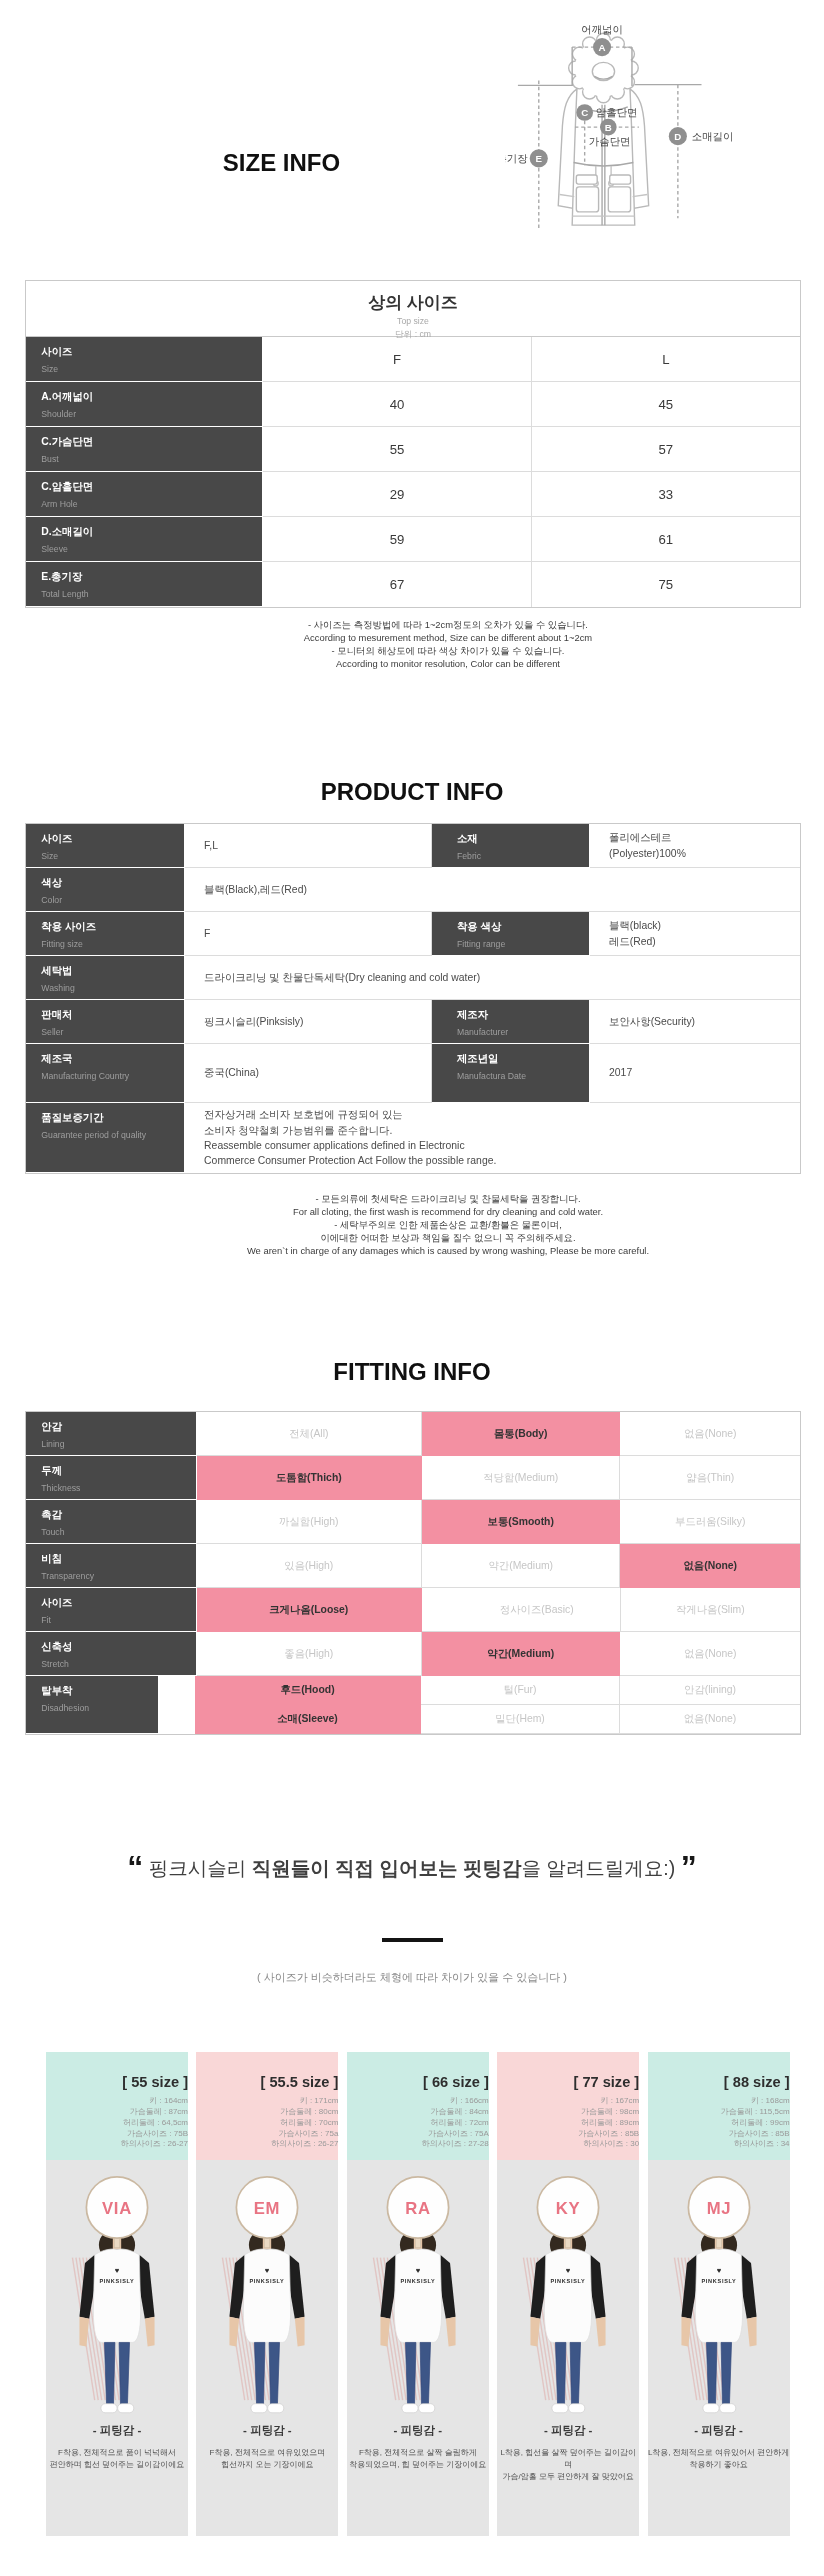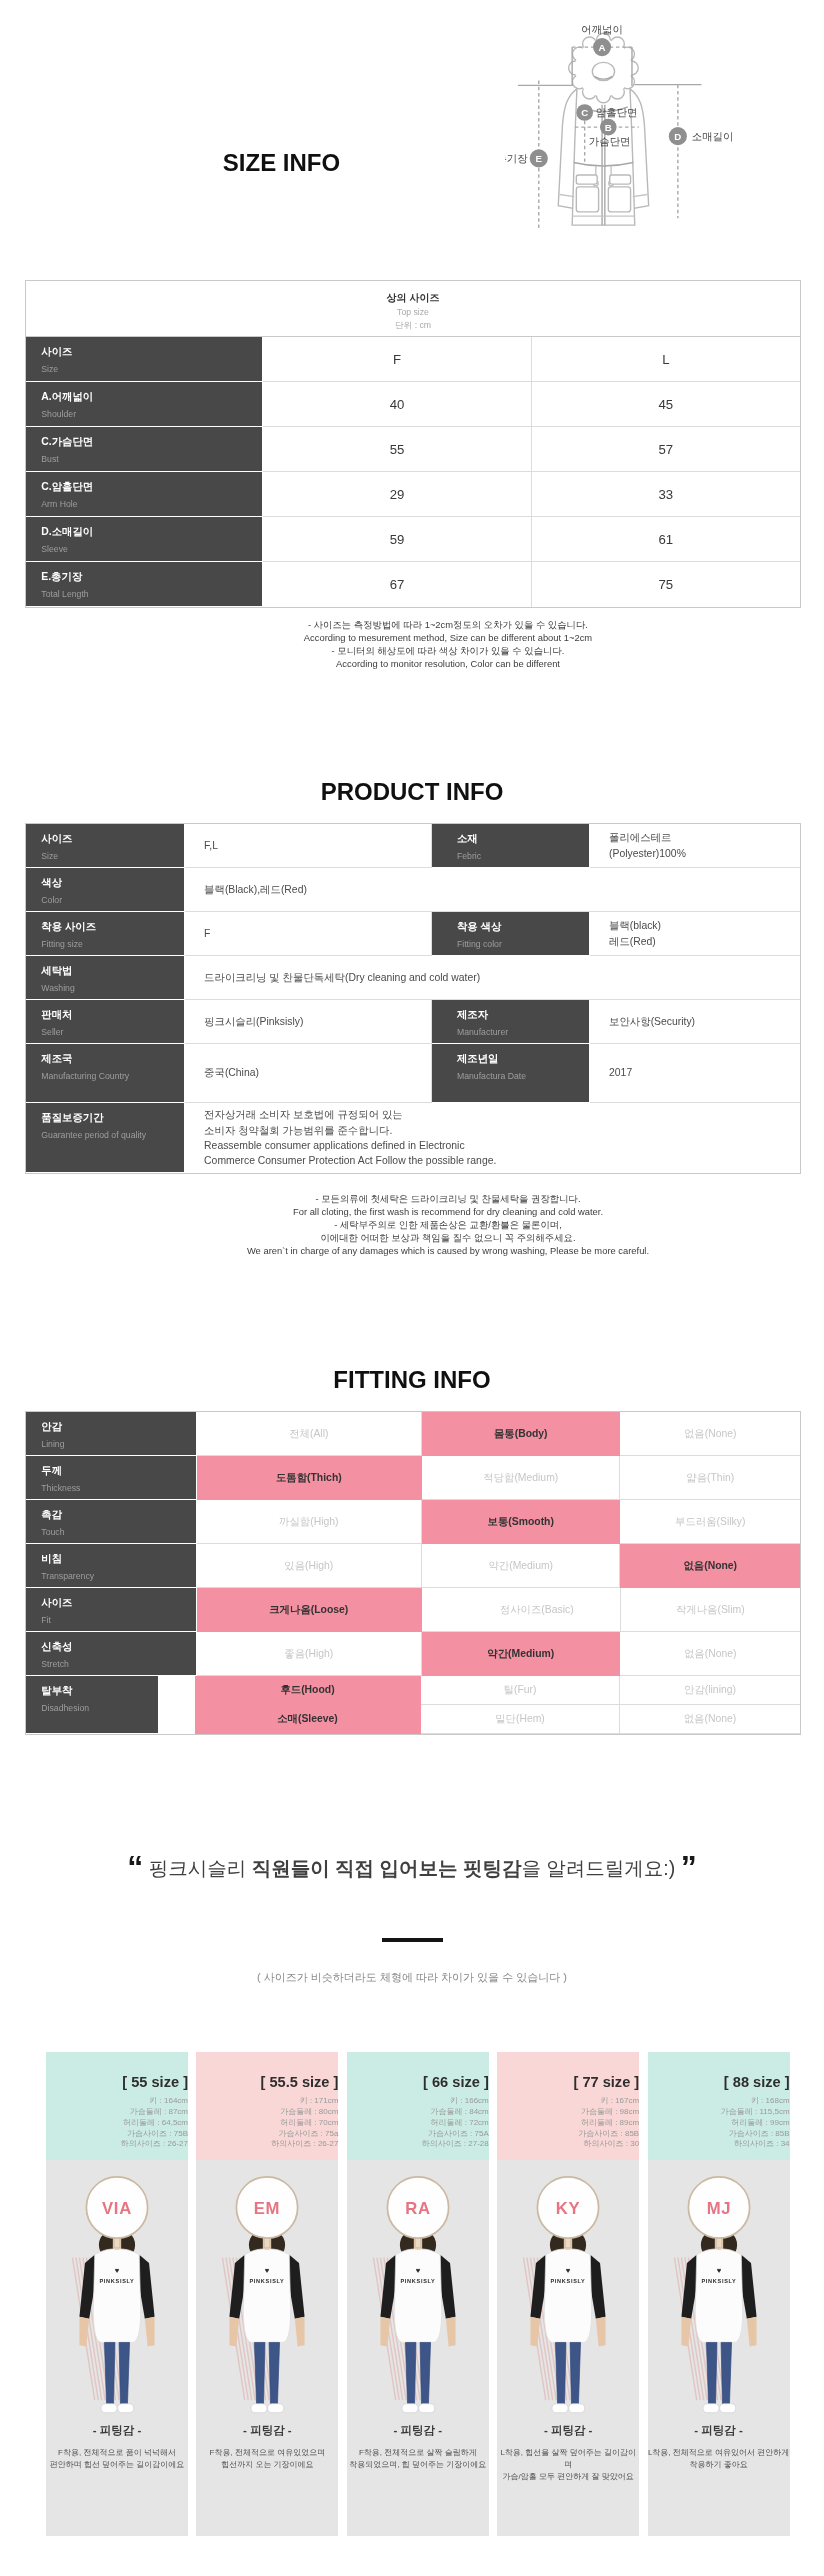--- a/index.html
+++ b/index.html
@@ -2,33 +2,33 @@
 <html style="font-size:11px"><head>
 <meta charset="utf-8">
 <style>
   html,body{margin:0;padding:0;background:#fff;}
   body{font-family:"Liberation Sans","DejaVu Sans",sans-serif;color:#3a3a3a;}
   #page{position:relative;width:824px;height:2576px;background:#fff;overflow:hidden;}
 
   .sec-title{position:absolute;font-size:24px;font-weight:800;letter-spacing:0px;color:#101010;text-align:center;}
   #size-title{left:177px;top:149px;width:209px;}
   #product-title{left:0;top:778px;width:824px;}
-  #fitting-title{left:0;top:1358px;width:824px;margin-top:8px;}
+  #fitting-title{left:0;top:1358px;width:824px;}
 
   #size-diagram{position:absolute;left:505px;top:4.2px;}
   .diag-label{font-size:15px;fill:#454545;}
   .diag-letter{font-size:14px;font-weight:bold;fill:#ffffff;}
   .meas{stroke:#a8a8a8;stroke-width:2;fill:none;}
   .meas.dash{stroke-dasharray:5,4;}
   .garment{stroke:#b9b9b9;stroke-width:2;fill:#ffffff;}
 
   
   #size-table{position:absolute;left:25px;top:280px;width:776px;border:0.7px solid #c9c9c9;box-sizing:border-box;}
   #size-table-head{height:56px;border-bottom:0.7px solid #c9c9c9;text-align:center;padding-top:9.7px;box-sizing:border-box;}
-  .sth-ko{font-size:10px;font-weight:bold;color:#333;}
+  .sth-ko{font-size:17px;font-weight:bold;color:#333;}
   .sth-en,.sth-unit{font-size:8.7px;color:#a8a8a8;margin-top:2.8px;}
   .st-row{display:flex;height:45px;}
   .dark-cell{background:#484848;box-sizing:border-box;padding:8.4px 0 0 15.3px;border-right:1.4px solid #fff;border-bottom:1.4px solid #fff;}
   .cell-ko{font-size:10.4px;font-weight:bold;color:#fff;}
   .cell-en{font-size:8.7px;color:#9e9e9e;margin-top:4.9px;}
   .st-label{width:238px;}
   .st-val{width:269px;display:flex;align-items:center;justify-content:center;font-size:13.2px;color:#3a3a3a;border-bottom:0.7px solid #dcdcdc;border-right:0.7px solid #dcdcdc;box-sizing:border-box;}
   .st-row:last-child .st-val{border-bottom:none;}
   .st-val:last-child{border-right:none;}
 
@@ -248,21 +248,21 @@
       <div class="pt-row" style="height: 44px;">
         <div class="pt-label dark-cell">
           <div class="cell-ko">착용 사이즈</div>
           <div class="cell-en">Fitting size</div>
         </div>
         <div class="pt-val pv1">
           <div class="v-line">F</div>
         </div>
         <div class="pt-label2 dark-cell">
           <div class="cell-ko">착용 색상</div>
-          <div class="cell-en">Fitting color</div>
+          <div class="cell-en">Fitting range</div>
         </div>
         <div class="pt-val pv2">
           <div class="v-line">블랙(black)</div>
           <div class="v-line">레드(Red)</div>
         </div>
       </div>
       <div class="pt-row" style="height: 44px;">
         <div class="pt-label dark-cell">
           <div class="cell-ko">세탁법</div>
           <div class="cell-en">Washing</div>

